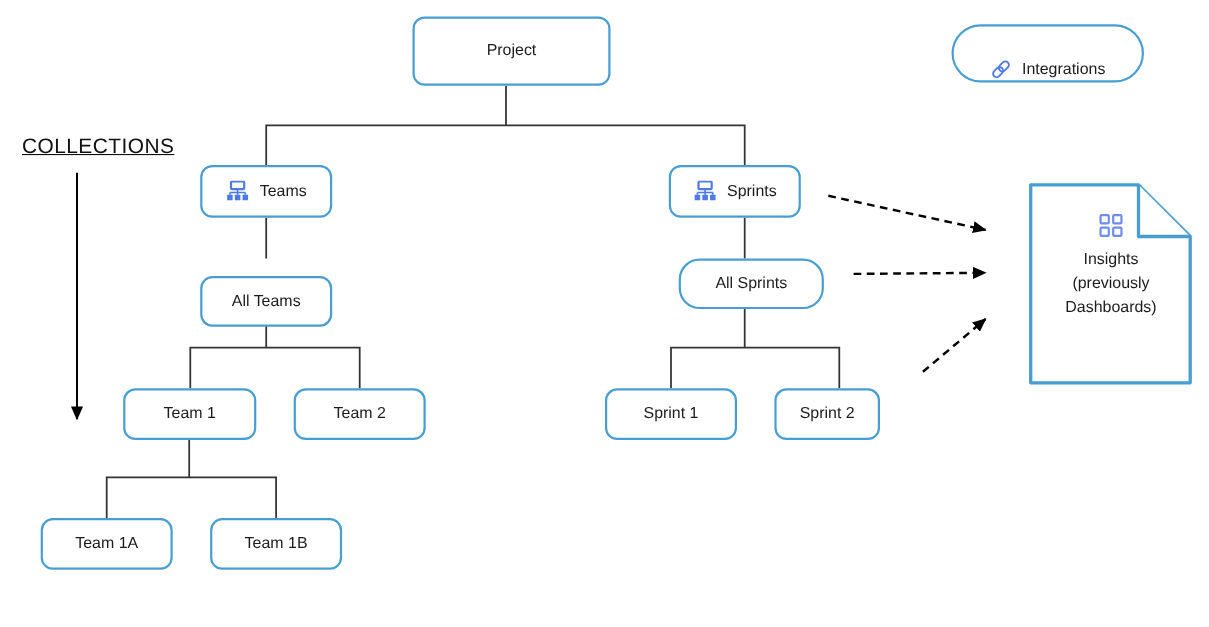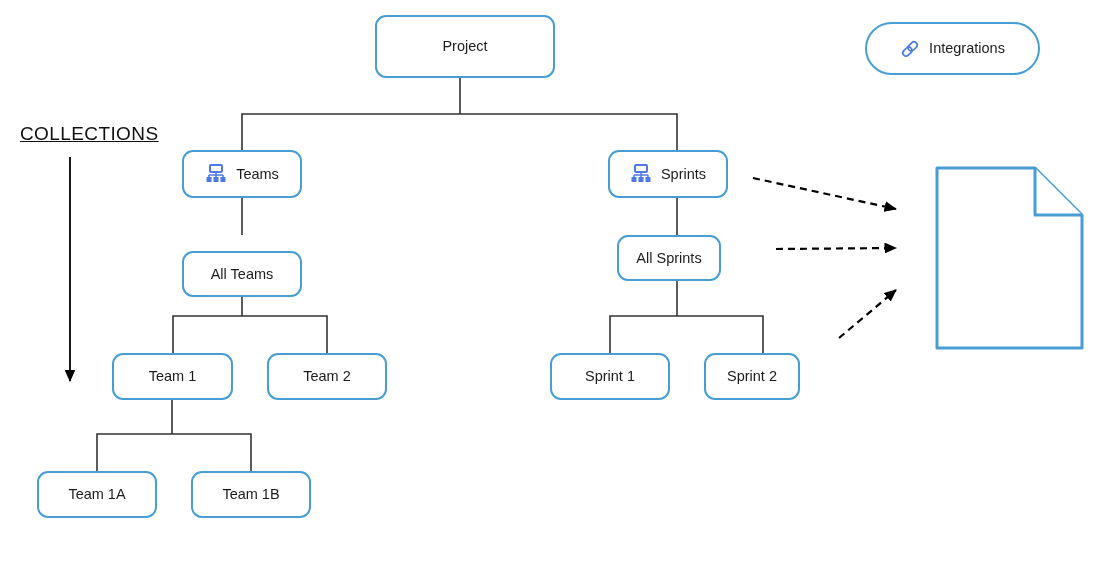--- a/index.html
+++ b/index.html
@@ -67,21 +67,21 @@
       <path d="M1035,168 V215 H1082" fill="#ffffff" stroke="var(--box-border)" stroke-width="3" stroke-linejoin="round"></path>
     </g>
   </svg>
 
   <div class="collections">COLLECTIONS</div>
 
   <div class="node two-line" style="left:375px;top:15px;width:180px;height:63px;">
     <span>Project</span>
   </div>
 
-  <div class="node pill" style="left:865px;top:22px;width:175px;height:53px;">
+  <div class="node pill" style="left:865px;top:22px;width:175px;height:53px;align-items:flex-end;">
     <span class="icon">
       <svg width="20" height="20" viewBox="0 0 20 20">
         <g transform="rotate(-45 10 10)" fill="none" stroke="var(--node-icon-blue)" stroke-width="1.7">
           <rect x="1.2" y="6.8" width="10.2" height="6.4" rx="3.2"></rect>
           <rect x="8.6" y="6.8" width="10.2" height="6.4" rx="3.2"></rect>
         </g>
       </svg>
     </span>
     <span>Integrations</span>
   </div>
@@ -109,21 +109,21 @@
         <rect x="15.5" y="13" width="5" height="5" rx="0.5" fill="var(--node-icon-blue)"></rect>
       </svg>
     </span>
     <span>Sprints</span>
   </div>
 
   <div class="node" style="left:182px;top:235px;width:120px;height:46px;margin-top:16px;">
     <span>All Teams</span>
   </div>
 
-  <div class="node" style="left:617px;top:235px;width:104px;height:46px;">
+  <div class="node" style="left:617px;top:235px;width:132px;height:46px;border-radius:19px;">
     <span>All Sprints</span>
   </div>
 
   <div class="node" style="left:112px;top:353px;width:121px;height:47px;">
     <span>Team 1</span>
   </div>
   <div class="node" style="left:267px;top:353px;width:120px;height:47px;">
     <span>Team 2</span>
   </div>
 
@@ -134,14 +134,31 @@
     <span>Sprint 2</span>
   </div>
 
   <div class="node" style="left:37px;top:471px;width:120px;height:47px;">
     <span>Team 1A</span>
   </div>
   <div class="node" style="left:191px;top:471px;width:120px;height:47px;">
     <span>Team 1B</span>
   </div>
 
+  <div class="insights-content">
+    <span class="icon">
+      <svg width="22" height="22" viewBox="0 0 22 22">
+        <g fill="#ffffff" stroke="var(--grid-icon-blue)" stroke-width="2">
+          <rect x="1.5" y="1.5" width="7.5" height="7.5" rx="1"></rect>
+          <rect x="13" y="1.5" width="7.5" height="7.5" rx="1"></rect>
+          <rect x="1.5" y="13" width="7.5" height="7.5" rx="1"></rect>
+          <rect x="13" y="13" width="7.5" height="7.5" rx="1"></rect>
+        </g>
+      </svg>
+    </span>
+    <span class="insights-text">
+      <span style="display:block">Insights</span>
+      <span style="display:block">(previously</span>
+      <span style="display:block">Dashboards)</span>
+    </span>
+  </div>
 
 </div>
 
 </body></html>

